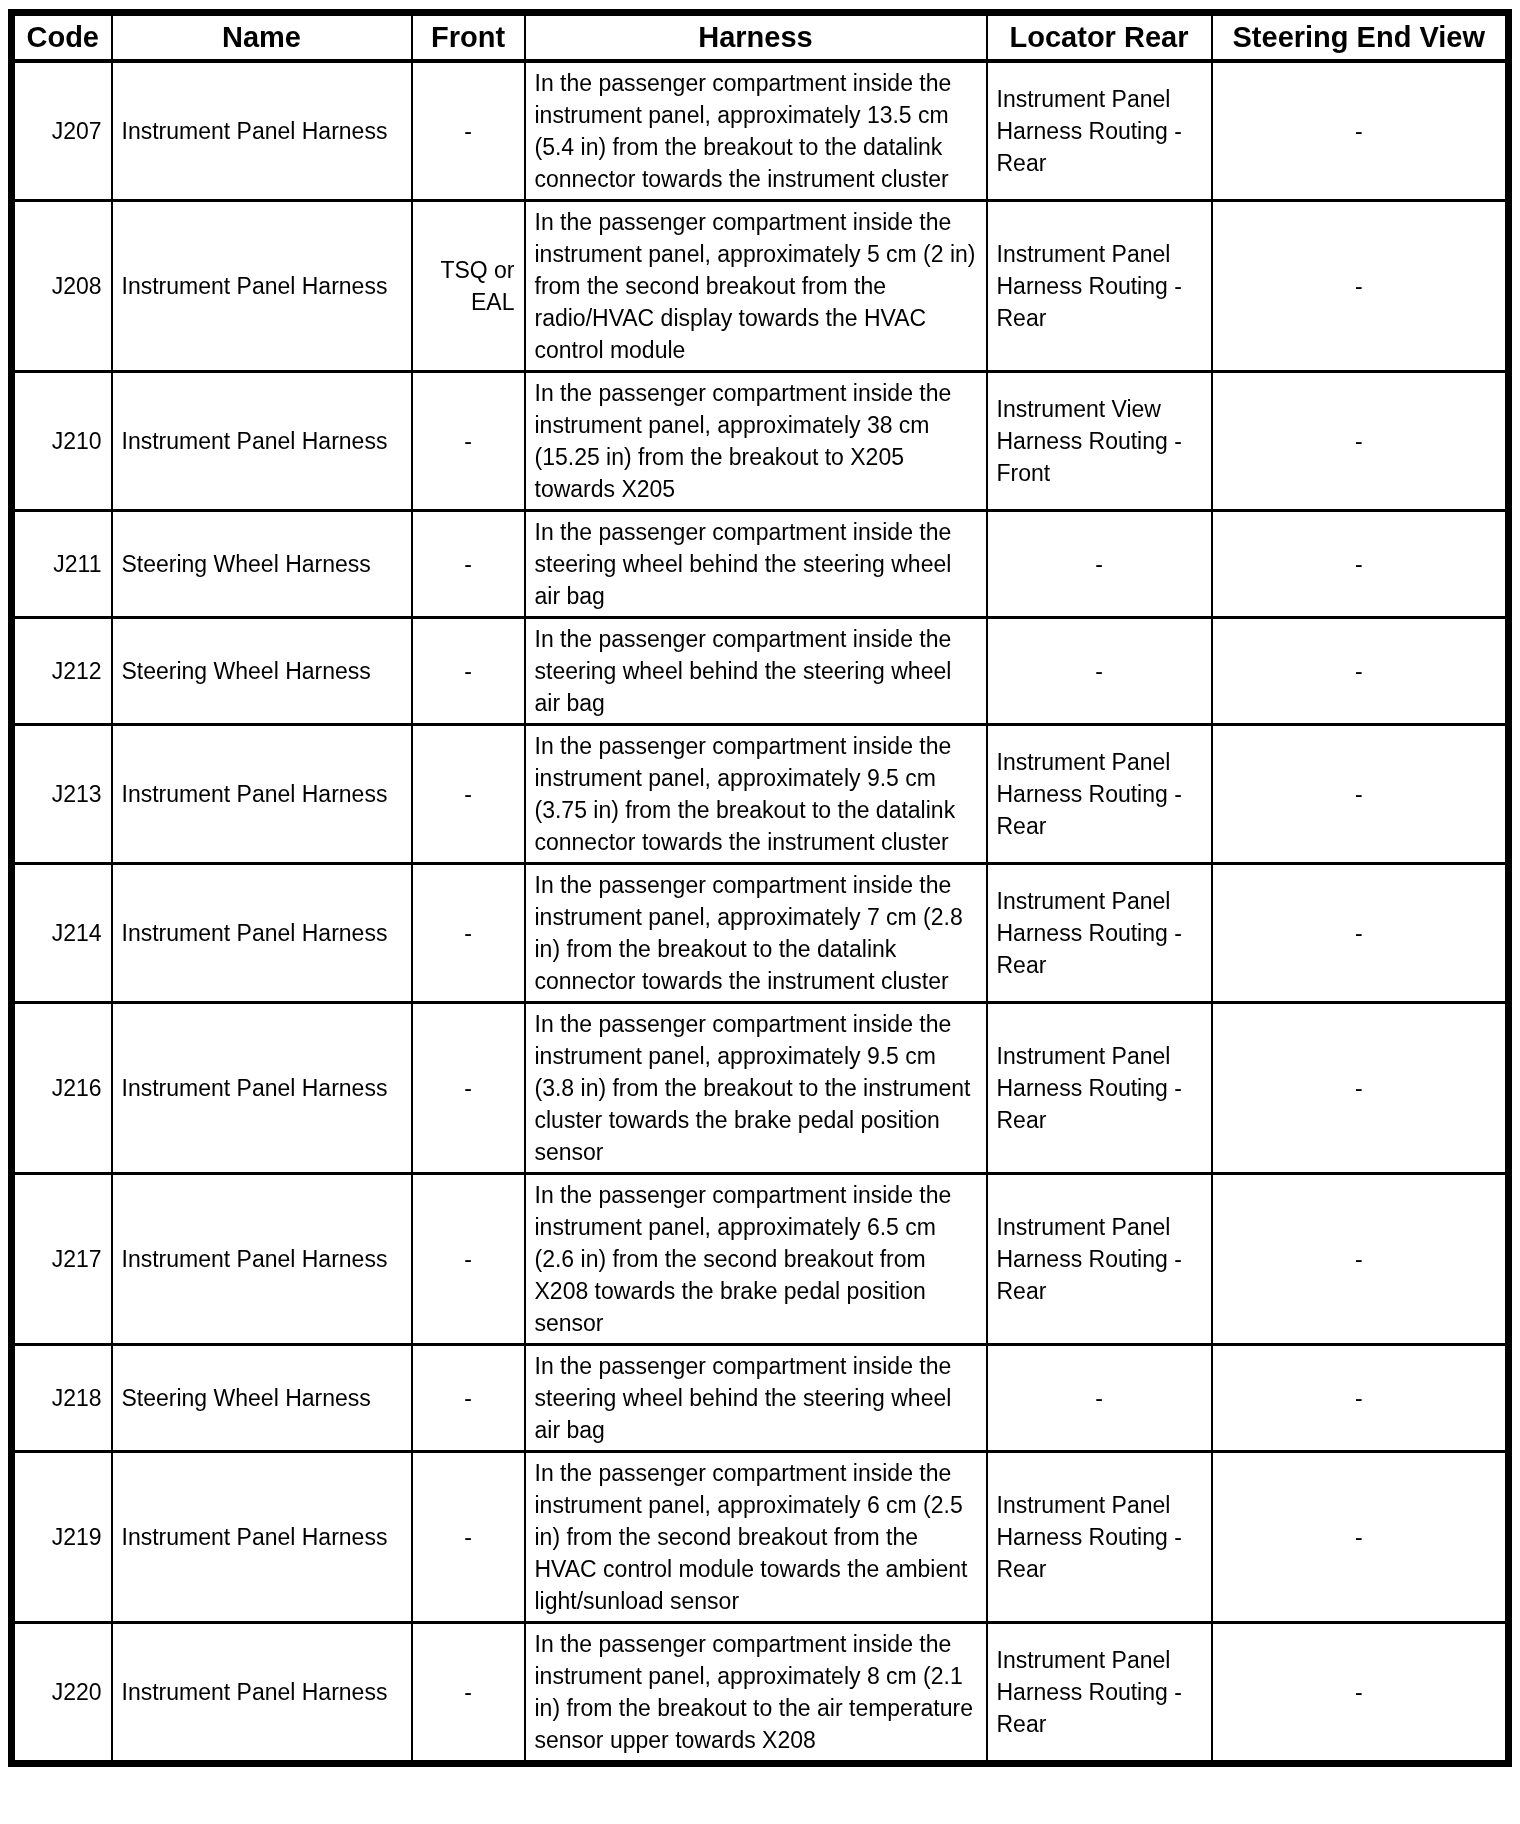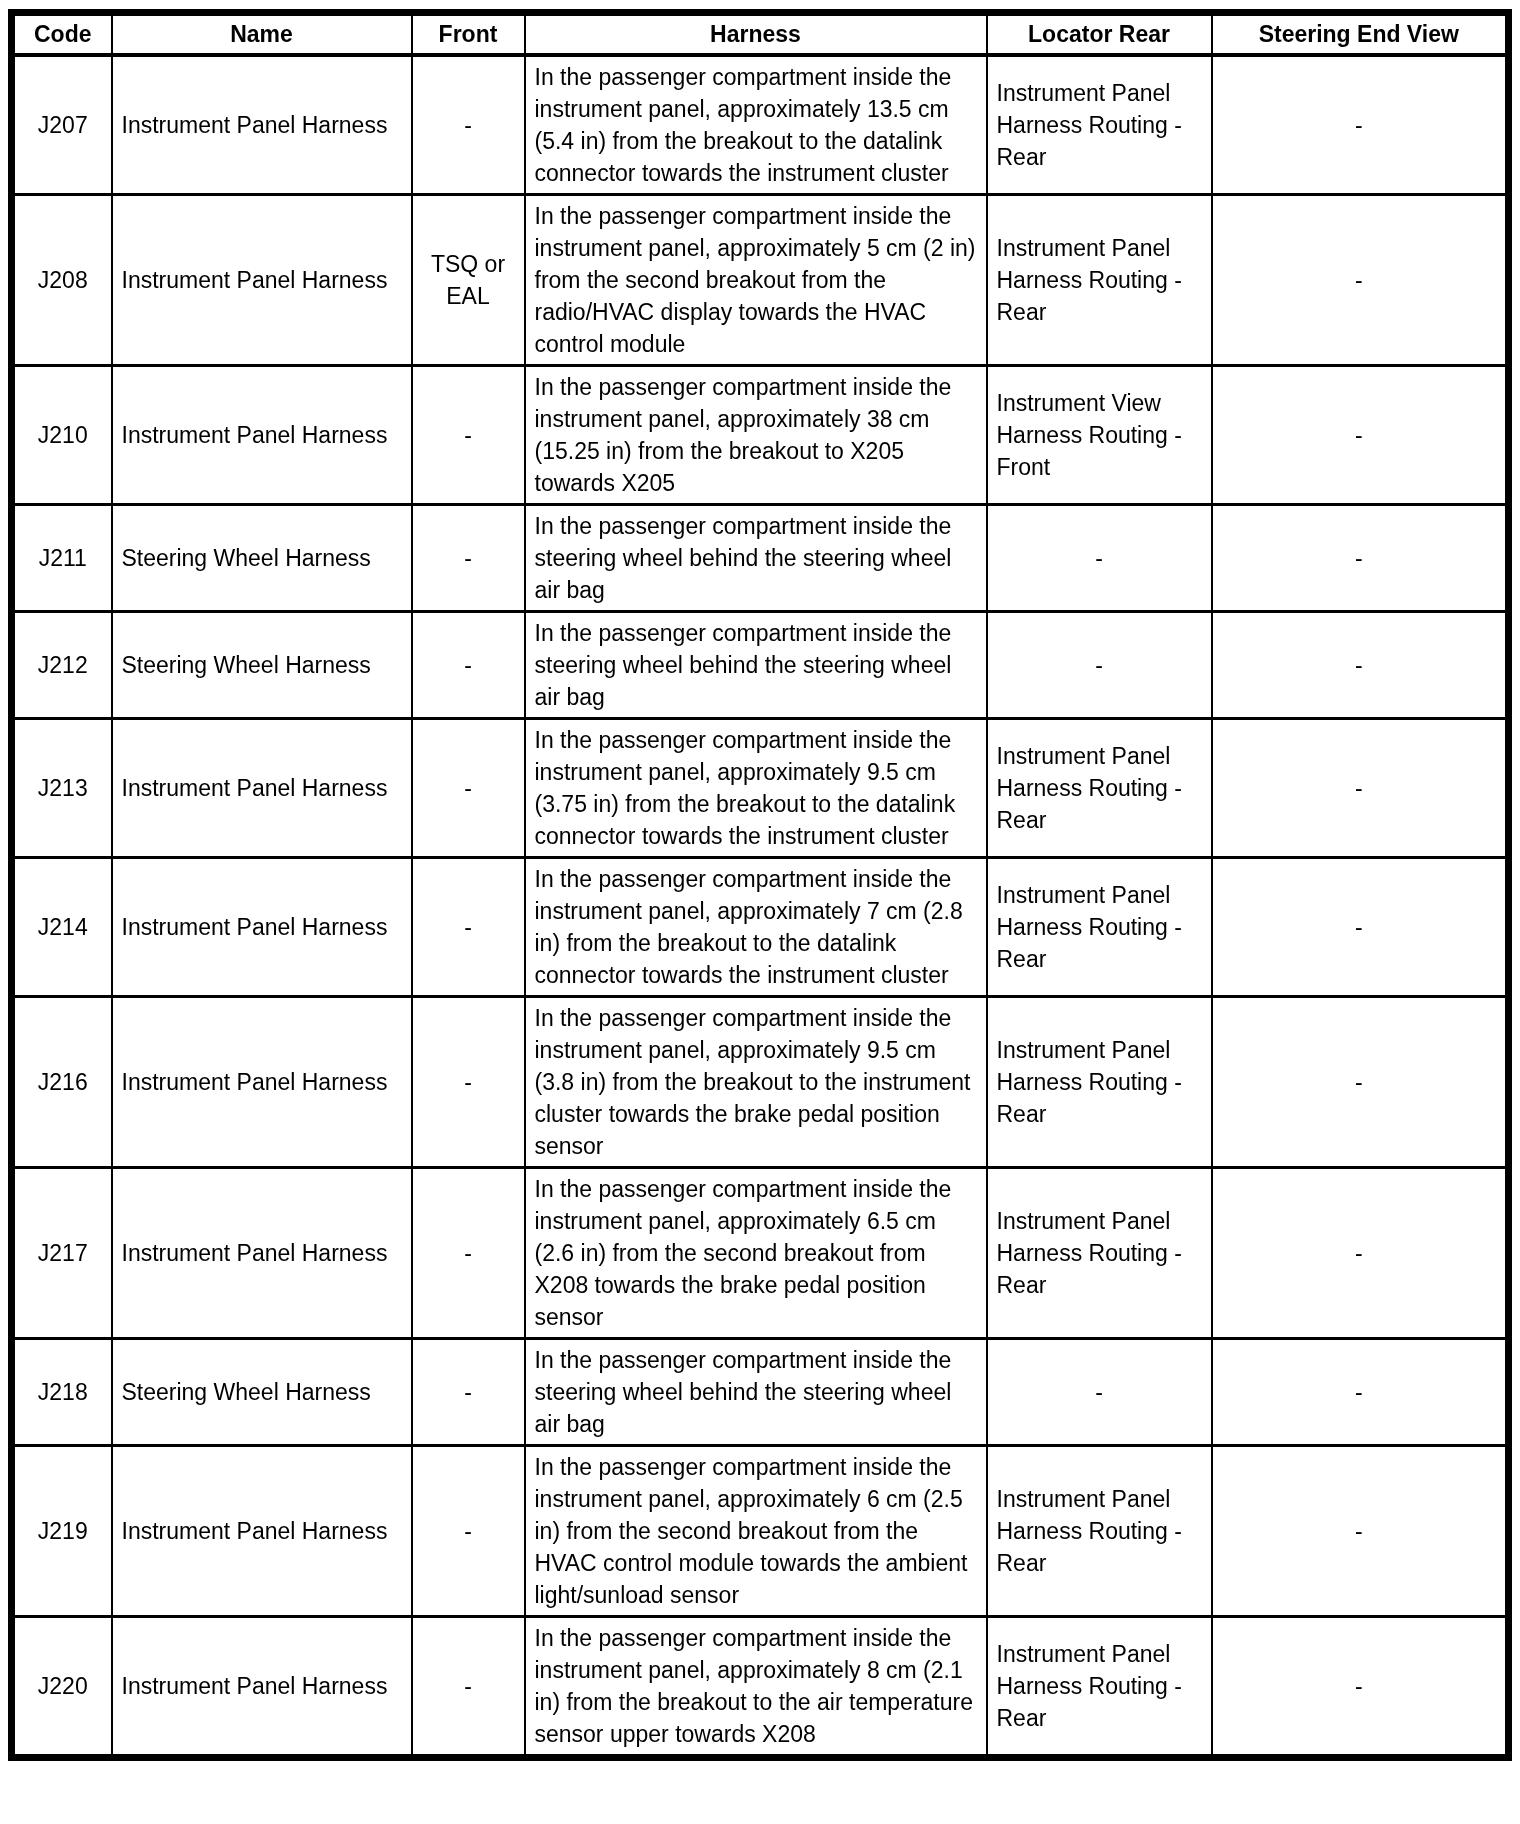--- a/index.html
+++ b/index.html
@@ -19,40 +19,40 @@
   }
   table.conn-table {
     width: 1504px;
     border-collapse: collapse;
     table-layout: fixed;
     border: 7px solid #000000;
   }
   table.conn-table th {
     border: 2px solid #000000;
     border-bottom: 4px solid #000000;
-    font-size: 23px;
+    font-size: 29px;
     font-weight: bold;
     text-align: center;
     vertical-align: middle;
     padding: 5px 4px;
     overflow: hidden;
   }
   table.conn-table td {
     border: 2px solid #000000;
     border-top: 3px solid #000000;
     border-bottom: 3px solid #000000;
     font-size: 23px;
     line-height: 32px;
     vertical-align: middle;
     padding: 4px 9px;
     overflow: hidden;
     word-wrap: break-word;
   }
   td.c-code, td.c-option, td.c-connector {
-    text-align: center;
+    text-align: right;
   }
   td.c-name, td.c-location, td.c-locator {
     text-align: left;
   }
   td.dash {
     text-align: center;
   }
 </style>
 </head>
 <body>

